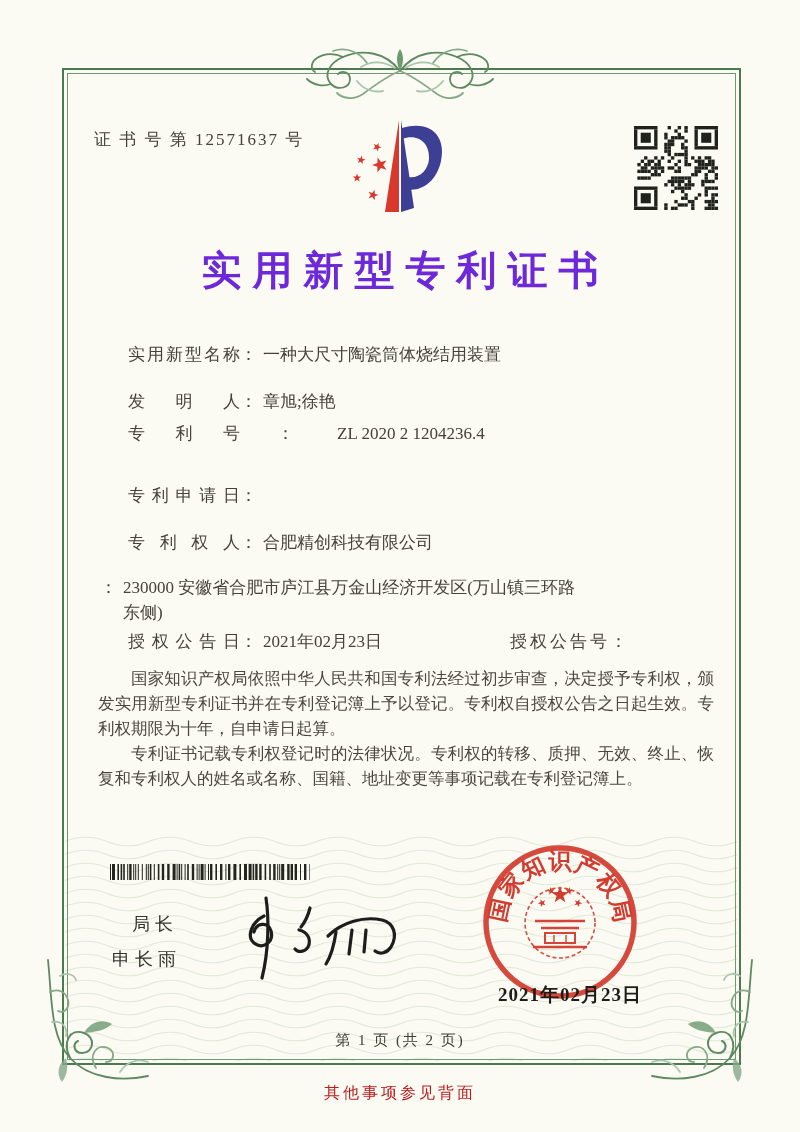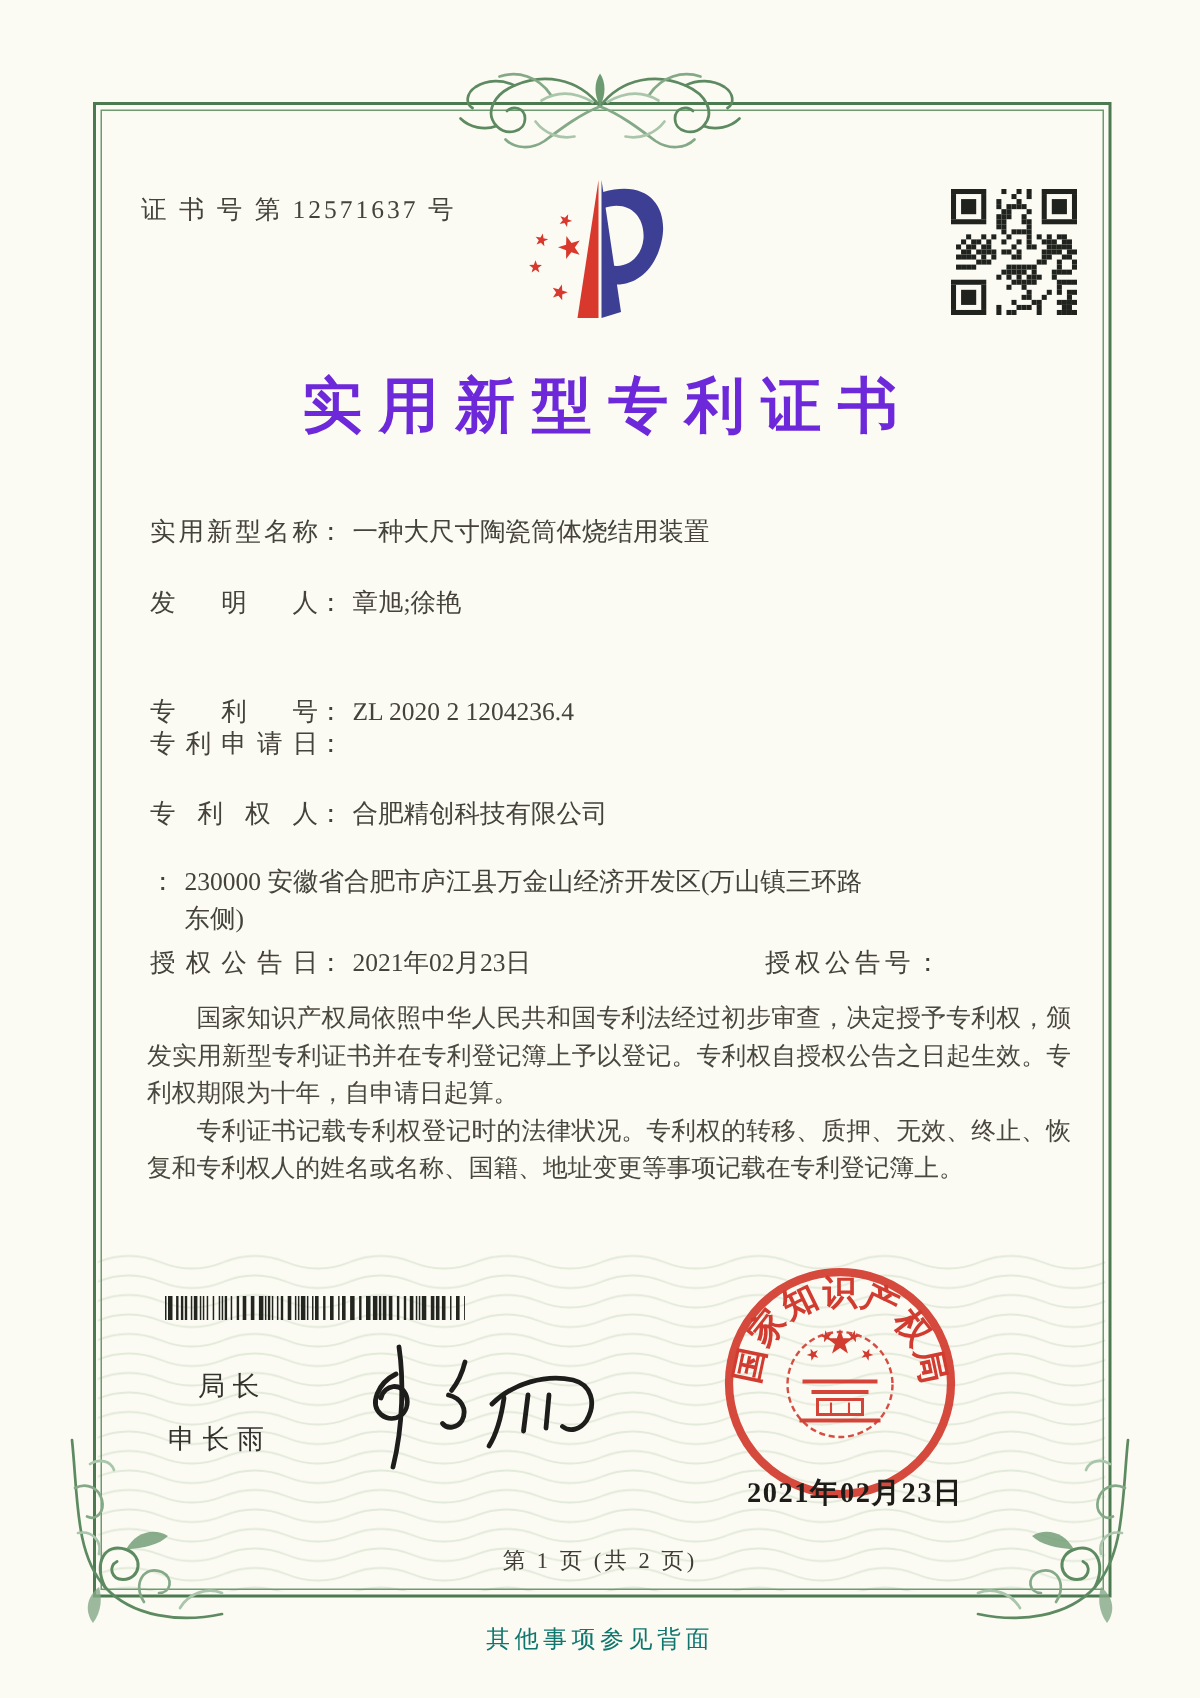--- a/index.html
+++ b/index.html
@@ -18,45 +18,45 @@
     border:1px solid #6d9a70;
   }
   .abs{position:absolute;}
   .cert-no{left:94px;top:128px;font-size:17px;letter-spacing:2px;color:#44423a;}
   .doc-title{
     left:0;right:0;top:243px;text-align:center;
     font-size:40px;font-weight:600;letter-spacing:11px;color:#6d28d9;
     text-indent:11px;
   }
   .field-row{left:100px;width:560px;font-size:17px;line-height:25px;color:#44423a;display:flex;}
-  .field-label{display:inline-block;width:112px;flex:0 0 112px;text-align:justify;text-align-last:justify;}
+  .field-label{display:inline-block;width:112px;flex:0 0 112px;text-align:justify;text-align-last:justify;margin-left:28px;}
   .field-colon{flex:0 0 auto;margin-right:6px;}
   .field-value{flex:1 1 auto;}
   .row-name{top:342px;}
   .row-inventor{top:389px;}
-  .row-patno{top:462px;}
+  .row-patno{top:421px;gap:37px;}
   .row-appdate{top:483px;}
   .row-patentee{top:530px;}
   .row-address{top:575px;}
   .row-grant{top:629px;}
   .grant-pair2{position:absolute;left:410px;top:0;display:flex;}
   .grant-pair2 .g2label{letter-spacing:3px;}
   .paras{left:98px;top:666px;width:616px;font-size:16.5px;line-height:25px;
     text-align:justify;color:#4a483e;}
   .paras p{margin:0;text-indent:2em;}
   .signer{left:112px;font-size:18px;letter-spacing:5px;color:#33322c;
     font-family:"Liberation Sans","DejaVu Sans",sans-serif;}
   .signer-title{top:912px;margin-left:20px;}
   .signer-name{top:947px;}
   .seal-date{
     left:486px;top:982px;width:168px;text-align:center;
     font-size:19px;color:#1d1c18;letter-spacing:1px;font-weight:600;
   }
   .page-info{left:0;right:0;top:1031px;text-align:center;font-size:15px;color:#3f3d36;letter-spacing:2px;}
-  .back-note{left:0;right:0;top:1083px;text-align:center;font-size:16px;color:#0f766e;letter-spacing:3px;}
+  .back-note{left:0;right:0;top:1083px;text-align:center;font-size:16px;color:#b91c1c;letter-spacing:3px;}
   svg{display:block;}
   .waves{opacity:.75;}
 </style>
 </head>
 <body>
 
 <div class="page">
 
   <svg class="abs waves" style="left:65px;top:835px;" width="672" height="226">
     <defs>

